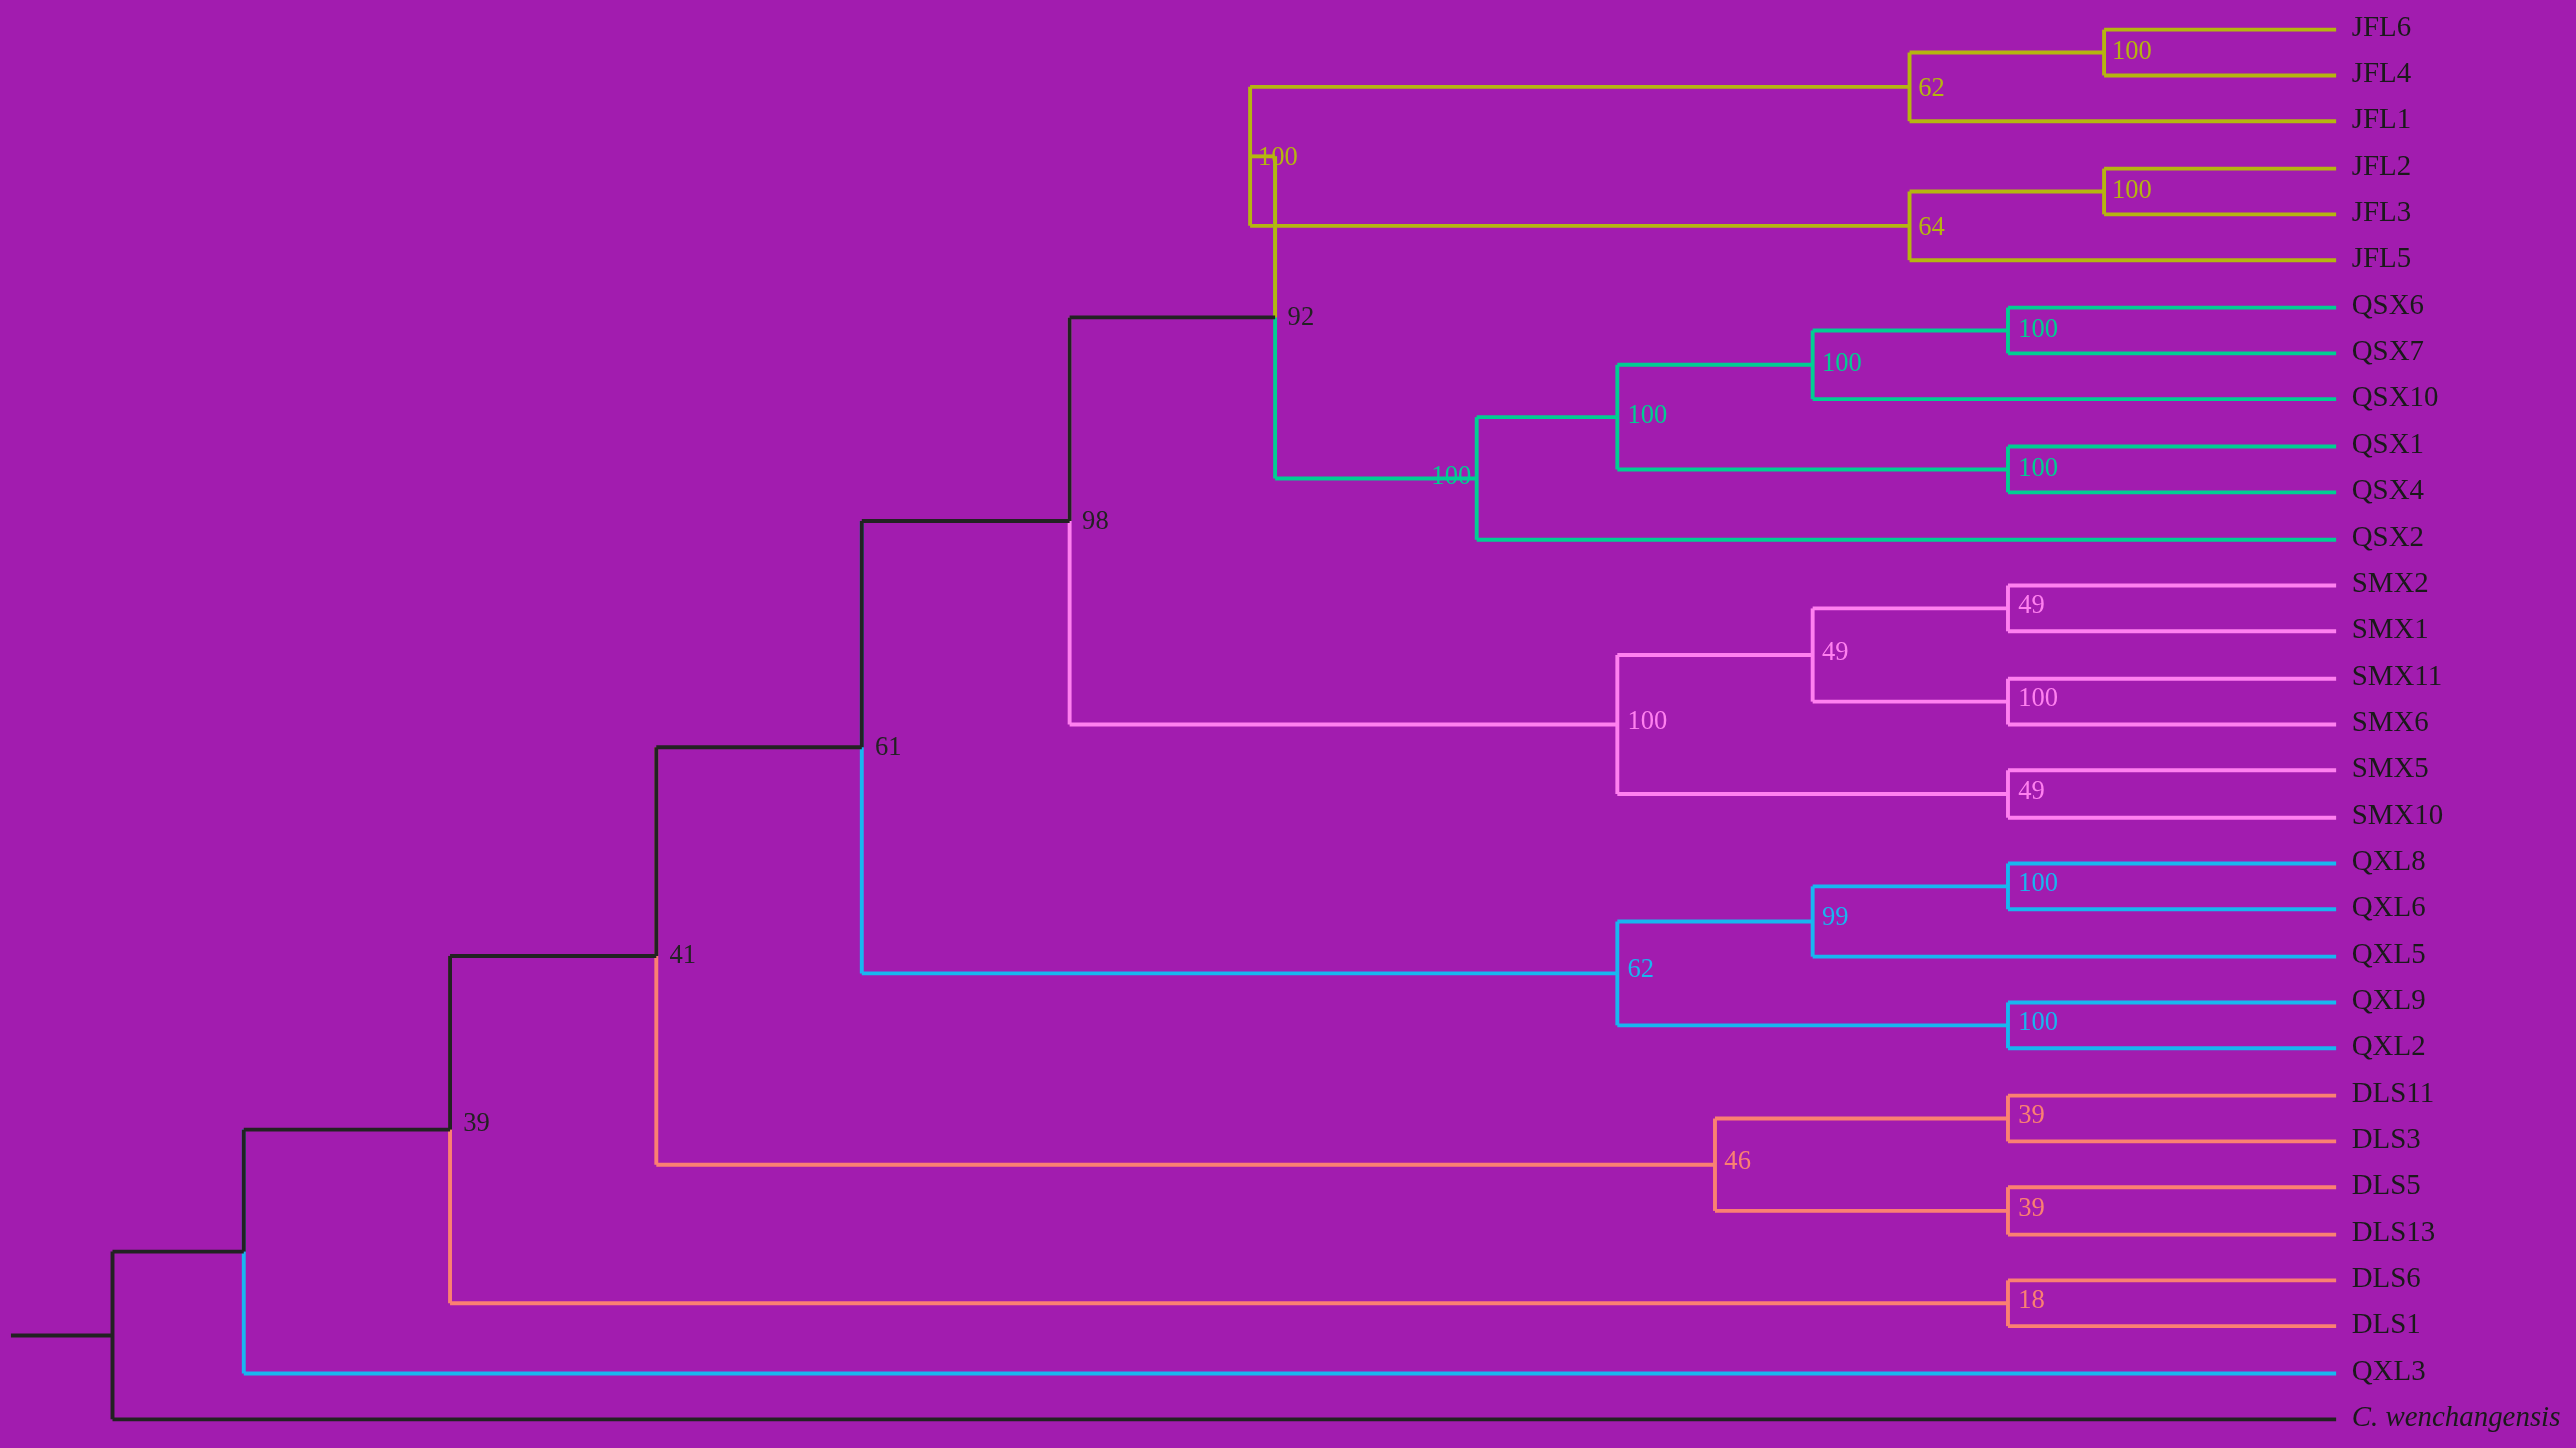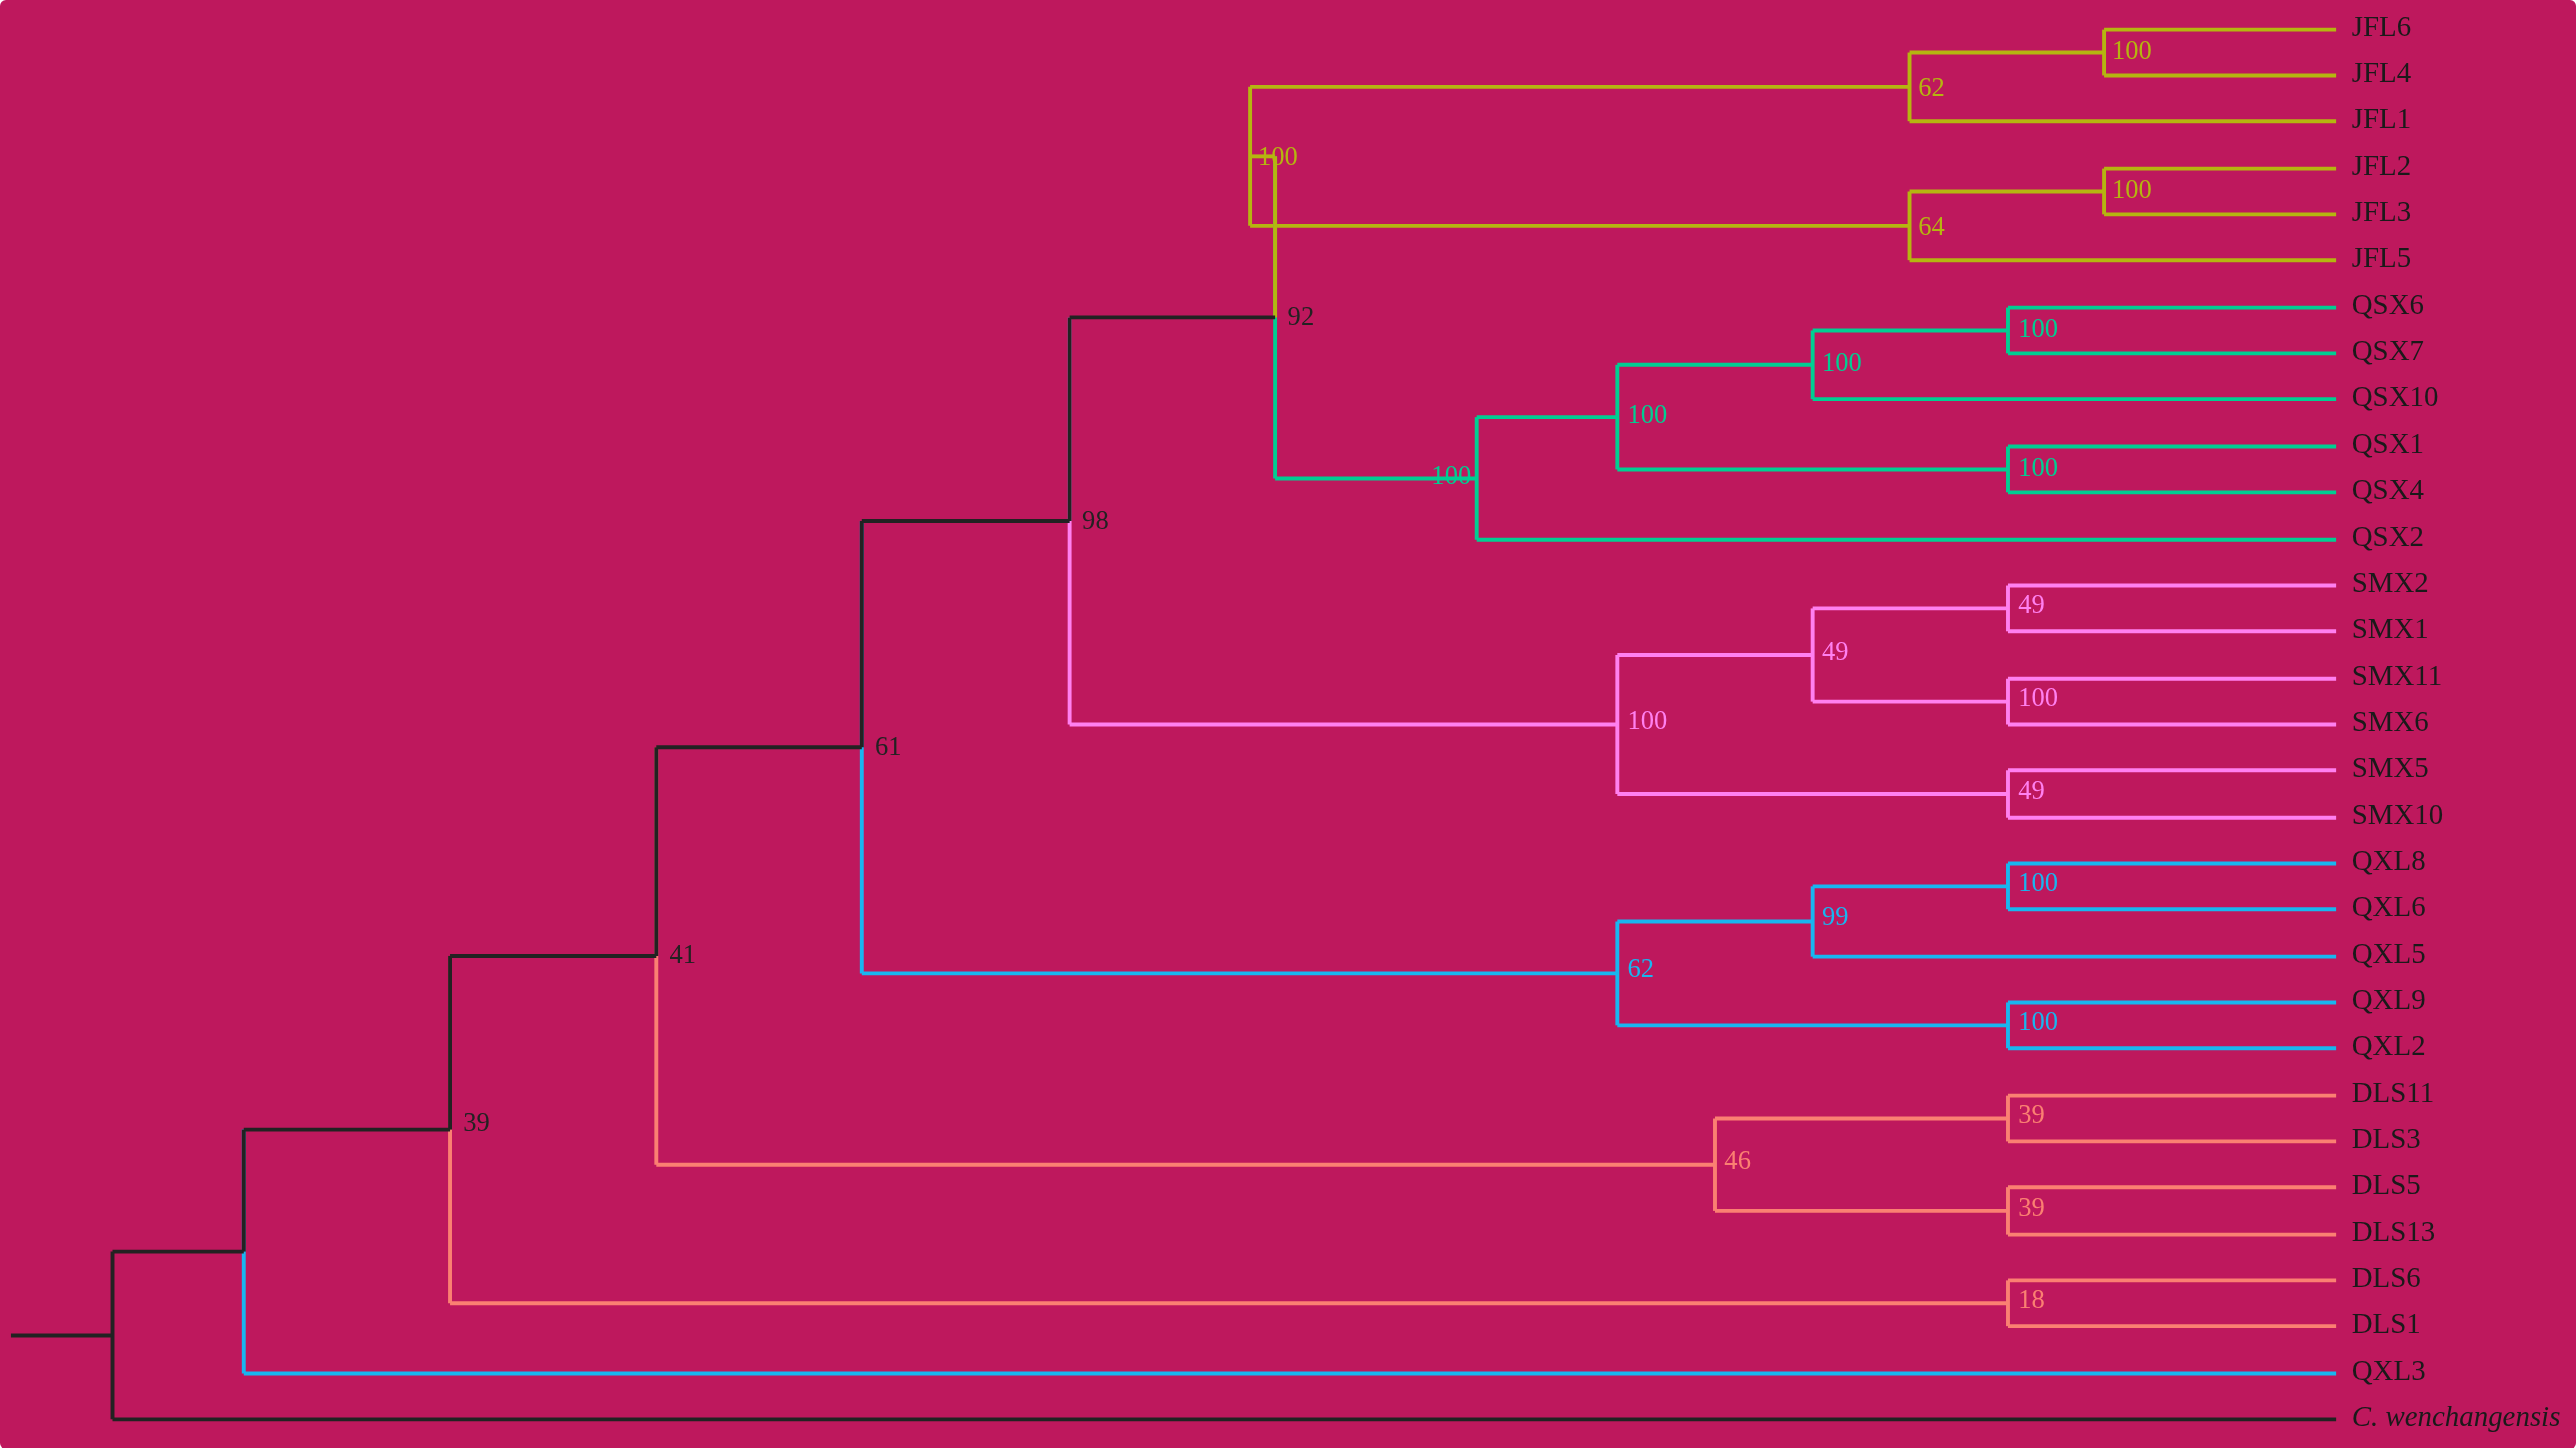--- a/index.html
+++ b/index.html
@@ -1,23 +1,22 @@
 <!DOCTYPE html>
 <html style="font-size:12.5px"><head>
 <meta charset="utf-8">
 <title>Phylogenetic Tree</title>
 <style>
   html,body{margin:0;padding:0;background:#ffffff;}
   #root-wrap{
     position:relative;
     width:2576px;height:1449px;
-    background:#be185d;
+    background:#a21caf;
     font-family:"Liberation Serif", serif;
     overflow:hidden;
-    border-radius:6px;
   }
   svg#tree-svg{position:absolute;left:0;top:0;width:2576px;height:1449px;display:block;}
   .tip-label{
     font-family:"Liberation Serif", serif;
     font-size:37px;
     fill:#1a1a1a;
     dominant-baseline:middle;
   }
   .tip-label.italic{font-style:italic;}
   .support-label{

